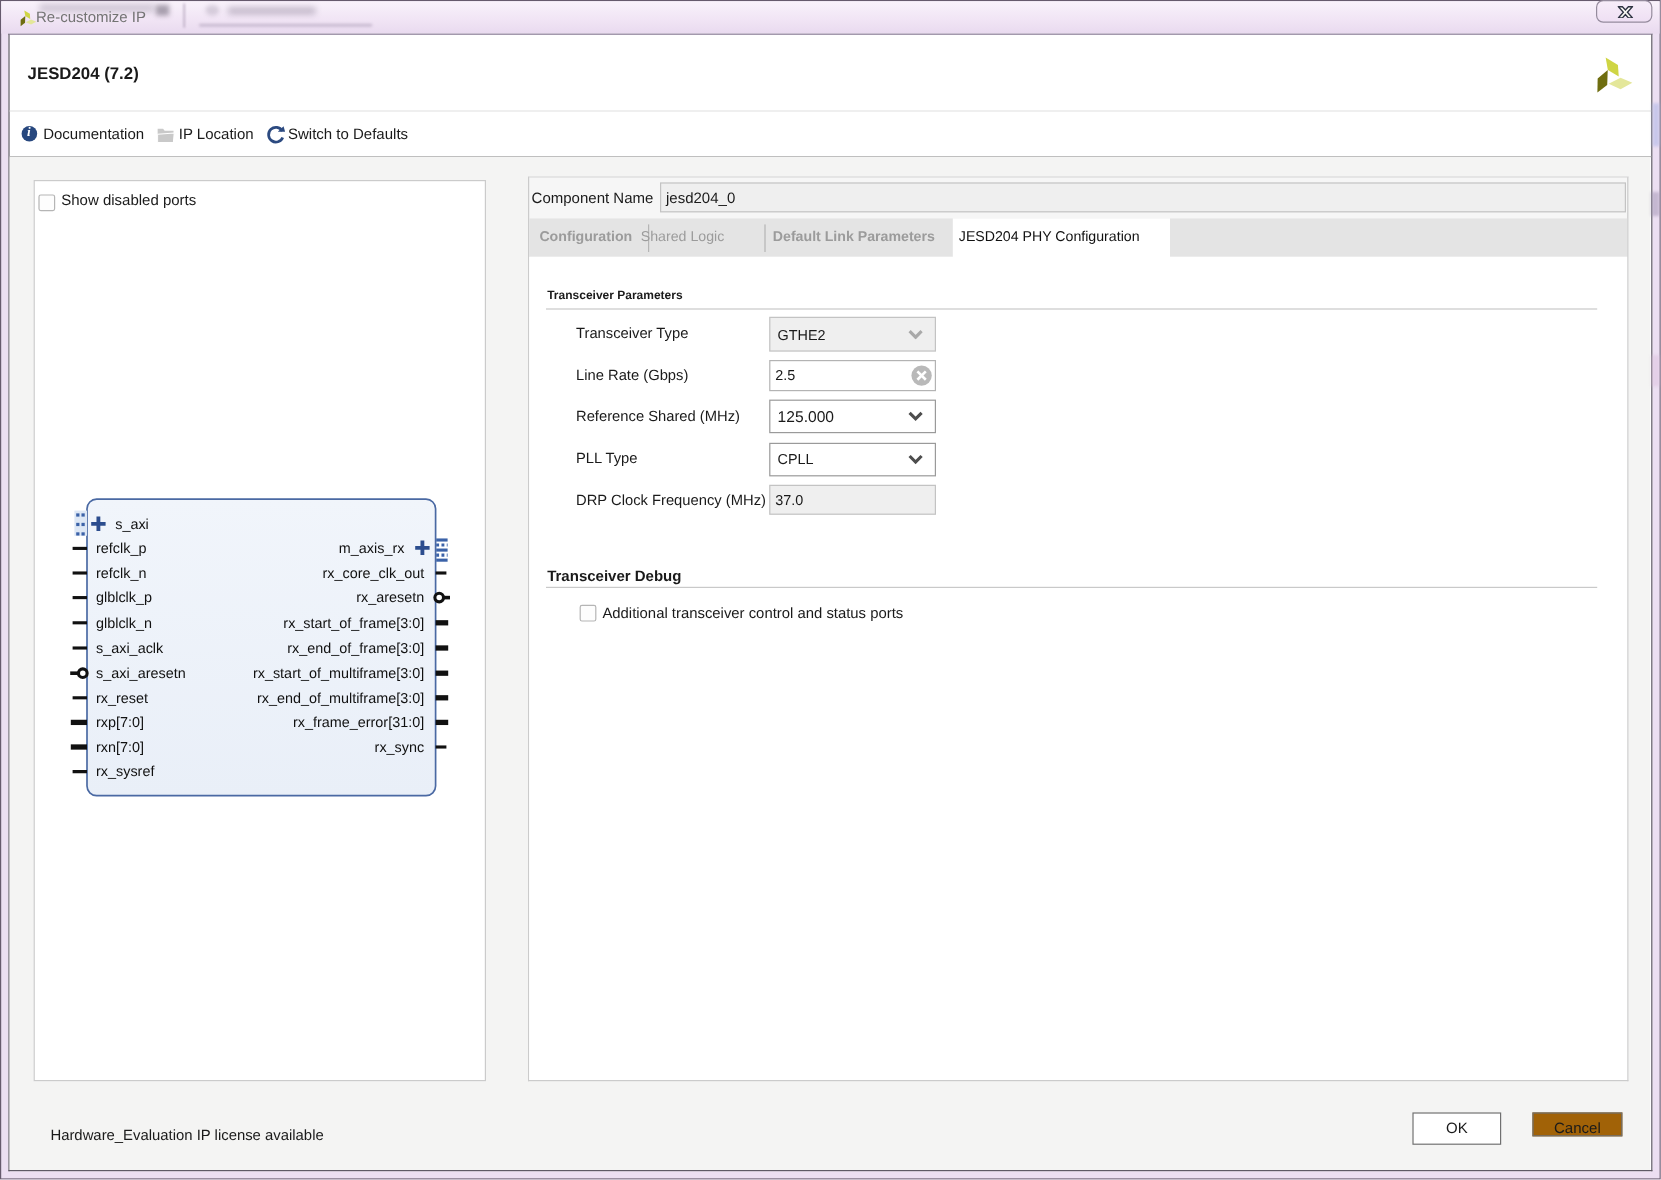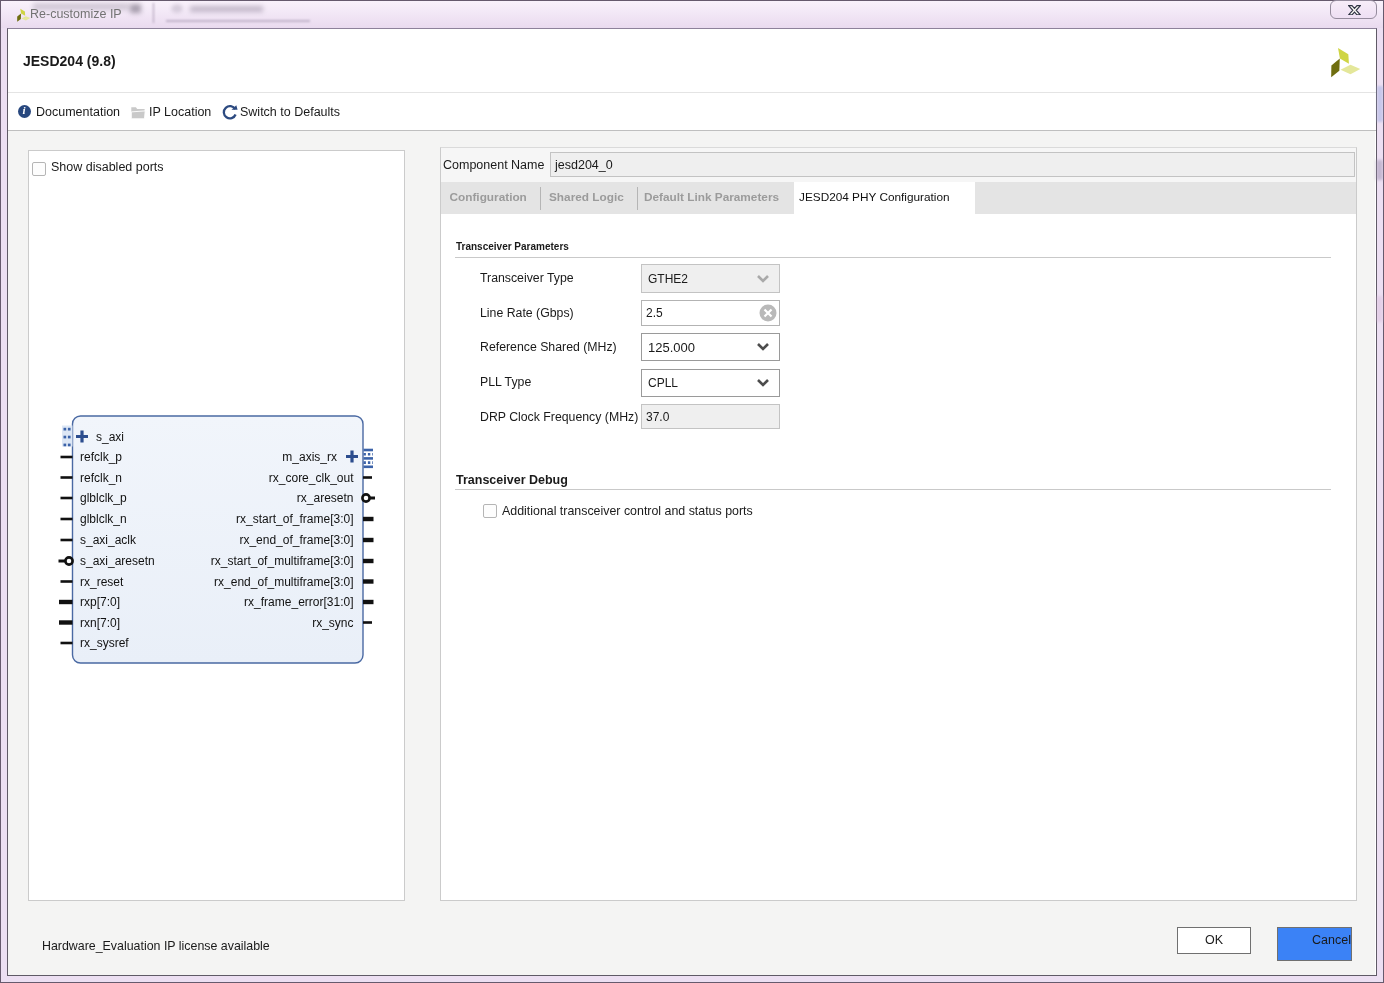--- a/index.html
+++ b/index.html
@@ -28,21 +28,21 @@
 </svg>
 <div class="abs" style="left:30px;top:6.5px;font-size:12.5px;color:#737373">Re-customize IP</div>
 
 <div class="abs" style="left:1330px;top:0px;width:47px;height:19px;background:linear-gradient(#f7edf9,#eedff3);border:1px solid #958b9d;border-radius:6px"></div>
 <svg class="abs" style="left:1348px;top:4.5px" width="13" height="10.5" viewBox="0 0 13 10.5">
 <path d="M0.6,0.6 L4,0.6 L6.5,3.4 L9,0.6 L12.4,0.6 L8.2,5.25 L12.4,9.9 L9,9.9 L6.5,7.1 L4,9.9 L0.6,9.9 L4.8,5.25 Z" fill="#fbfaf5" stroke="#2e3342" stroke-width="1.15" stroke-linejoin="miter"></path>
 </svg>
 
 <div class="abs" style="left:7px;top:28px;width:1370px;height:948px;background:#ffffff;border:1px solid #5f5a66;border-top:1px solid #8d819a"></div>
 
-<div class="abs" style="left:23px;top:53px;font-size:14px;font-weight:bold">JESD204 (9.8)</div>
+<div class="abs" style="left:23px;top:53px;font-size:14px;font-weight:bold">JESD204 (7.2)</div>
 <svg class="abs" style="left:1322px;top:40px" width="48" height="46" viewBox="0 0 44 42">
 <polygon points="14.7,7.2 24.1,12.9 24.7,21.7 16.4,16.8" fill="#cfd544"></polygon>
 <polygon points="16.3,16.8 15.9,28.1 8.4,34 8.6,23.2" fill="#6f6e10"></polygon>
 <polygon points="17,27.3 26.1,22.6 35.1,26.4 26.1,31.4" fill="#e4e79a"></polygon>
 </svg>
 <div class="abs" style="left:8px;top:92px;width:1368px;height:1px;background:#e4e4e4"></div>
 
 <div class="abs" style="left:18px;top:105px;width:13px;height:13px;border-radius:50%;background:#27477e"></div>
 <div class="abs" style="left:22.5px;top:104px;font-family:'Liberation Serif',serif;font-style:italic;font-weight:bold;font-size:11px;color:#fff">i</div>
 <div class="abs" style="left:36px;top:105px;font-size:12.5px">Documentation</div>
@@ -140,21 +140,21 @@
 <div class="abs" style="left:443px;top:158px;font-size:12.5px">Component Name</div>
 <div class="abs" style="left:550px;top:152px;width:805px;height:25px;background:#efefef;border:1px solid #c3c3c3"></div>
 <div class="abs" style="left:555px;top:158px;font-size:12.5px">jesd204_0</div>
 
 <div class="abs" style="left:441px;top:182px;width:915px;height:32px;background:#e4e4e4"></div>
 <div class="abs" style="left:441px;top:214px;width:915px;height:686px;background:#fff"></div>
 <div class="abs" style="left:540px;top:187px;width:1px;height:23px;background:#b5b5b5"></div>
 <div class="abs" style="left:637px;top:187px;width:1px;height:23px;background:#b5b5b5"></div>
 <div class="abs" style="left:794px;top:182px;width:181px;height:33px;background:#fff"></div>
 <div class="abs" style="left:449.5px;top:190px;font-size:11.8px;font-weight:bold;color:#9b9b9b">Configuration</div>
-<div class="abs" style="left:549px;top:190px;font-size:11.8px;font-weight:bold;color:#9b9b9b">Shared Logic</div>
+<div class="abs" style="left:534px;top:190px;font-size:11.8px;font-weight:normal;color:#9b9b9b">Shared Logic</div>
 <div class="abs" style="left:644px;top:190px;font-size:11.8px;font-weight:bold;color:#9b9b9b">Default Link Parameters</div>
 <div class="abs" style="left:799px;top:190px;font-size:11.8px;font-weight:normal;color:#111">JESD204 PHY Configuration</div>
 
 <div class="abs" style="left:456px;top:240.5px;font-size:10px;font-weight:bold">Transceiver Parameters</div>
 <div class="abs" style="left:455px;top:256.5px;width:876px;height:1px;background:#c9c9c9"></div>
 <div class="abs" style="left:480px;top:271px;font-size:12.3px">Transceiver Type</div>
 <div class="abs" style="left:480px;top:306px;font-size:12.3px">Line Rate (Gbps)</div>
 <div class="abs" style="left:480px;top:339.5px;font-size:12.3px">Reference Shared (MHz)</div>
 <div class="abs" style="left:480px;top:375px;font-size:12.3px">PLL Type</div>
 <div class="abs" style="left:480px;top:409.5px;font-size:12.3px">DRP Clock Frequency (MHz)</div>
@@ -187,16 +187,16 @@
 <div class="abs" style="left:641px;top:404px;width:139px;height:25px;background:#efefef;border:1px solid #c3c3c3"></div>
 <div class="abs" style="left:646px;top:409.5px;font-size:12px">37.0</div>
 
 <div class="abs" style="left:456px;top:472.5px;font-size:12.5px;font-weight:bold">Transceiver Debug</div>
 <div class="abs" style="left:455px;top:489px;width:876px;height:1px;background:#c9c9c9"></div>
 <div class="abs" style="left:483px;top:504px;width:14px;height:14px;background:#fdfdfd;border:1px solid #b5b5b5;border-radius:2px"></div>
 <div class="abs" style="left:502px;top:504px;font-size:12.4px">Additional transceiver control and status ports</div>
 
 <div class="abs" style="left:42px;top:939px;font-size:12.4px">Hardware_Evaluation IP license available</div>
 <div class="abs" style="left:1177px;top:927px;width:74px;height:27px;background:#fff;border:1px solid #707070;text-align:center;line-height:25px;font-size:12.5px">OK</div>
-<div class="abs" style="left:1277px;top:927px;width:75px;height:34px;background:#3b82f6;border:1px solid #707070;text-align:right;line-height:25px;font-size:12.5px">Cancel</div>
+<div class="abs" style="left:1277px;top:927px;width:75px;height:20px;background:#a16207;border:1px solid #707070;text-align:center;line-height:25px;font-size:12.5px">Cancel</div>
 <div class="abs" style="left:1377px;top:86px;width:6px;height:36px;background:#aab4e4;opacity:.55;filter:blur(1.2px)"></div>
 <div class="abs" style="left:1376px;top:160px;width:7px;height:20px;background:#9d8fb0;opacity:.5;filter:blur(1.5px)"></div>
 <div class="abs" style="left:1376px;top:296px;width:7px;height:26px;background:#d8b8d8;opacity:.4;filter:blur(1.5px)"></div>
 
 </body></html>

